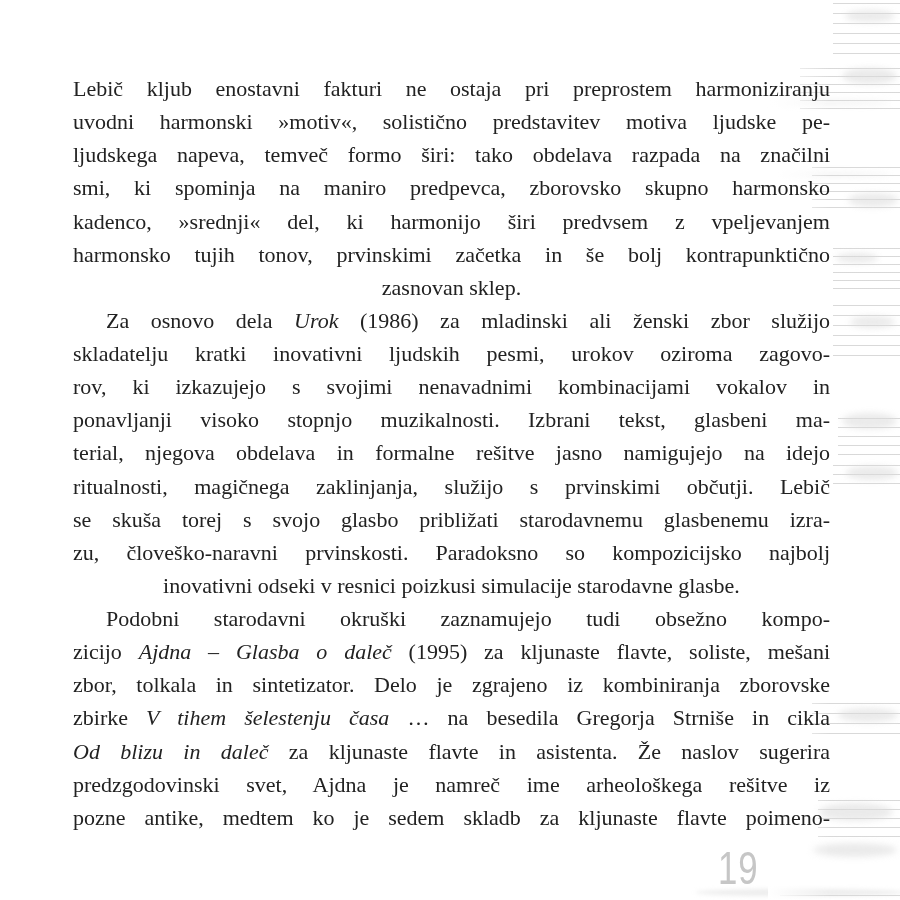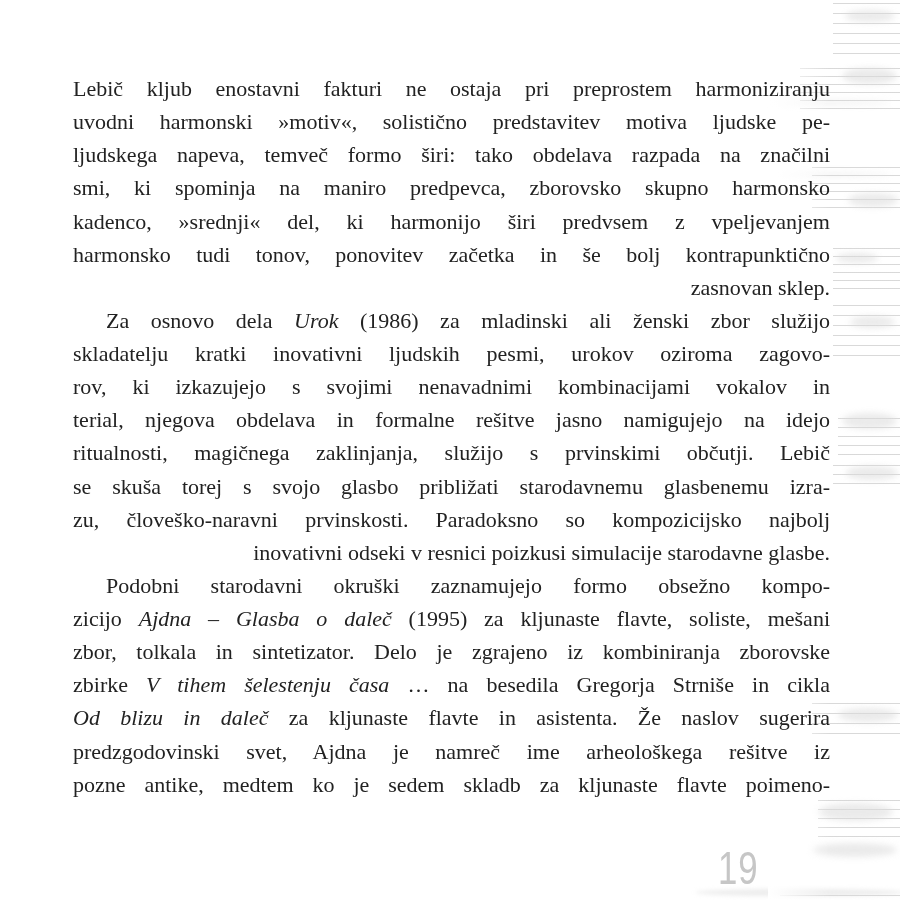--- a/index.html
+++ b/index.html
@@ -30,21 +30,21 @@
     text-align: justify;
     overflow: hidden;
     white-space: normal;
   }
   .line:not(.last)::after {
     content: "";
     display: inline-block;
     width: 100%;
     height: 0;
   }
-  .line.last { text-align: right; }
+  .line.last { text-align: center; }
   .line.indent { text-indent: 33px; }
   .line em { font-style: italic; }
   
   .ghost {
     position: absolute;
     inset: 0;
     z-index: 1;
     pointer-events: none;
   }
   .staff {
@@ -116,35 +116,36 @@
     <div class="fade"></div>
   </div>
 
   <main class="text-block">
       <div class="para">
         <div class="line"><span>Lebič kljub enostavni fakturi ne ostaja pri preprostem harmoniziranju</span></div>
         <div class="line"><span>uvodni harmonski »motiv«, solistično predstavitev motiva ljudske pe-</span></div>
         <div class="line"><span>ljudskega napeva, temveč formo širi: tako obdelava razpada na značilni</span></div>
         <div class="line"><span>smi, ki spominja na maniro predpevca, zborovsko skupno harmonsko</span></div>
         <div class="line"><span>kadenco, »srednji« del, ki harmonijo širi predvsem z vpeljevanjem</span></div>
-        <div class="line"><span>harmonsko tudi tonov, ponovitev začetka in še bolj kontrapunktično</span></div>
+        <div class="line"><span>harmonsko tujih tonov, prvinskimi začetka in še bolj kontrapunktično</span></div>
         <div class="line last"><span>zasnovan sklep.</span></div>
       </div>
       <div class="para">
         <div class="line indent"><span>Za osnovo dela </span><em>Urok</em><span> (1986) za mladinski ali ženski zbor služijo</span></div>
         <div class="line"><span>skladatelju kratki inovativni ljudskih pesmi, urokov oziroma zagovo-</span></div>
         <div class="line"><span>rov, ki izkazujejo s svojimi nenavadnimi kombinacijami vokalov in</span></div>
+        <div class="line"><span>ponavljanji visoko stopnjo muzikalnosti. Izbrani tekst, glasbeni ma-</span></div>
         <div class="line"><span>terial, njegova obdelava in formalne rešitve jasno namigujejo na idejo</span></div>
         <div class="line"><span>ritualnosti, magičnega zaklinjanja, služijo s prvinskimi občutji. Lebič</span></div>
         <div class="line"><span>se skuša torej s svojo glasbo približati starodavnemu glasbenemu izra-</span></div>
         <div class="line"><span>zu, človeško-naravni prvinskosti. Paradoksno so kompozicijsko najbolj</span></div>
         <div class="line last"><span>inovativni odseki v resnici poizkusi simulacije starodavne glasbe.</span></div>
       </div>
       <div class="para">
-        <div class="line indent"><span>Podobni starodavni okruški zaznamujejo formo obsežno kompo-</span></div>
+        <div class="line indent"><span>Podobni starodavni okruški zaznamujejo tudi obsežno kompo-</span></div>
         <div class="line"><span>zicijo </span><em>Ajdna – Glasba o daleč</em><span> (1995) za kljunaste flavte, soliste, mešani</span></div>
         <div class="line"><span>zbor, tolkala in sintetizator. Delo je zgrajeno iz kombiniranja zborovske</span></div>
         <div class="line"><span>zbirke </span><em>V tihem šelestenju časa</em><span> … na besedila Gregorja Strniše in cikla</span></div>
         <div class="line"><em>Od blizu in daleč</em><span> za kljunaste flavte in asistenta. Že naslov sugerira</span></div>
         <div class="line"><span>predzgodovinski svet, Ajdna je namreč ime arheološkega rešitve iz</span></div>
         <div class="line"><span>pozne antike, medtem ko je sedem skladb za kljunaste flavte poimeno-</span></div>
       </div>
     </main>
 
   <div class="page-number">19</div>

